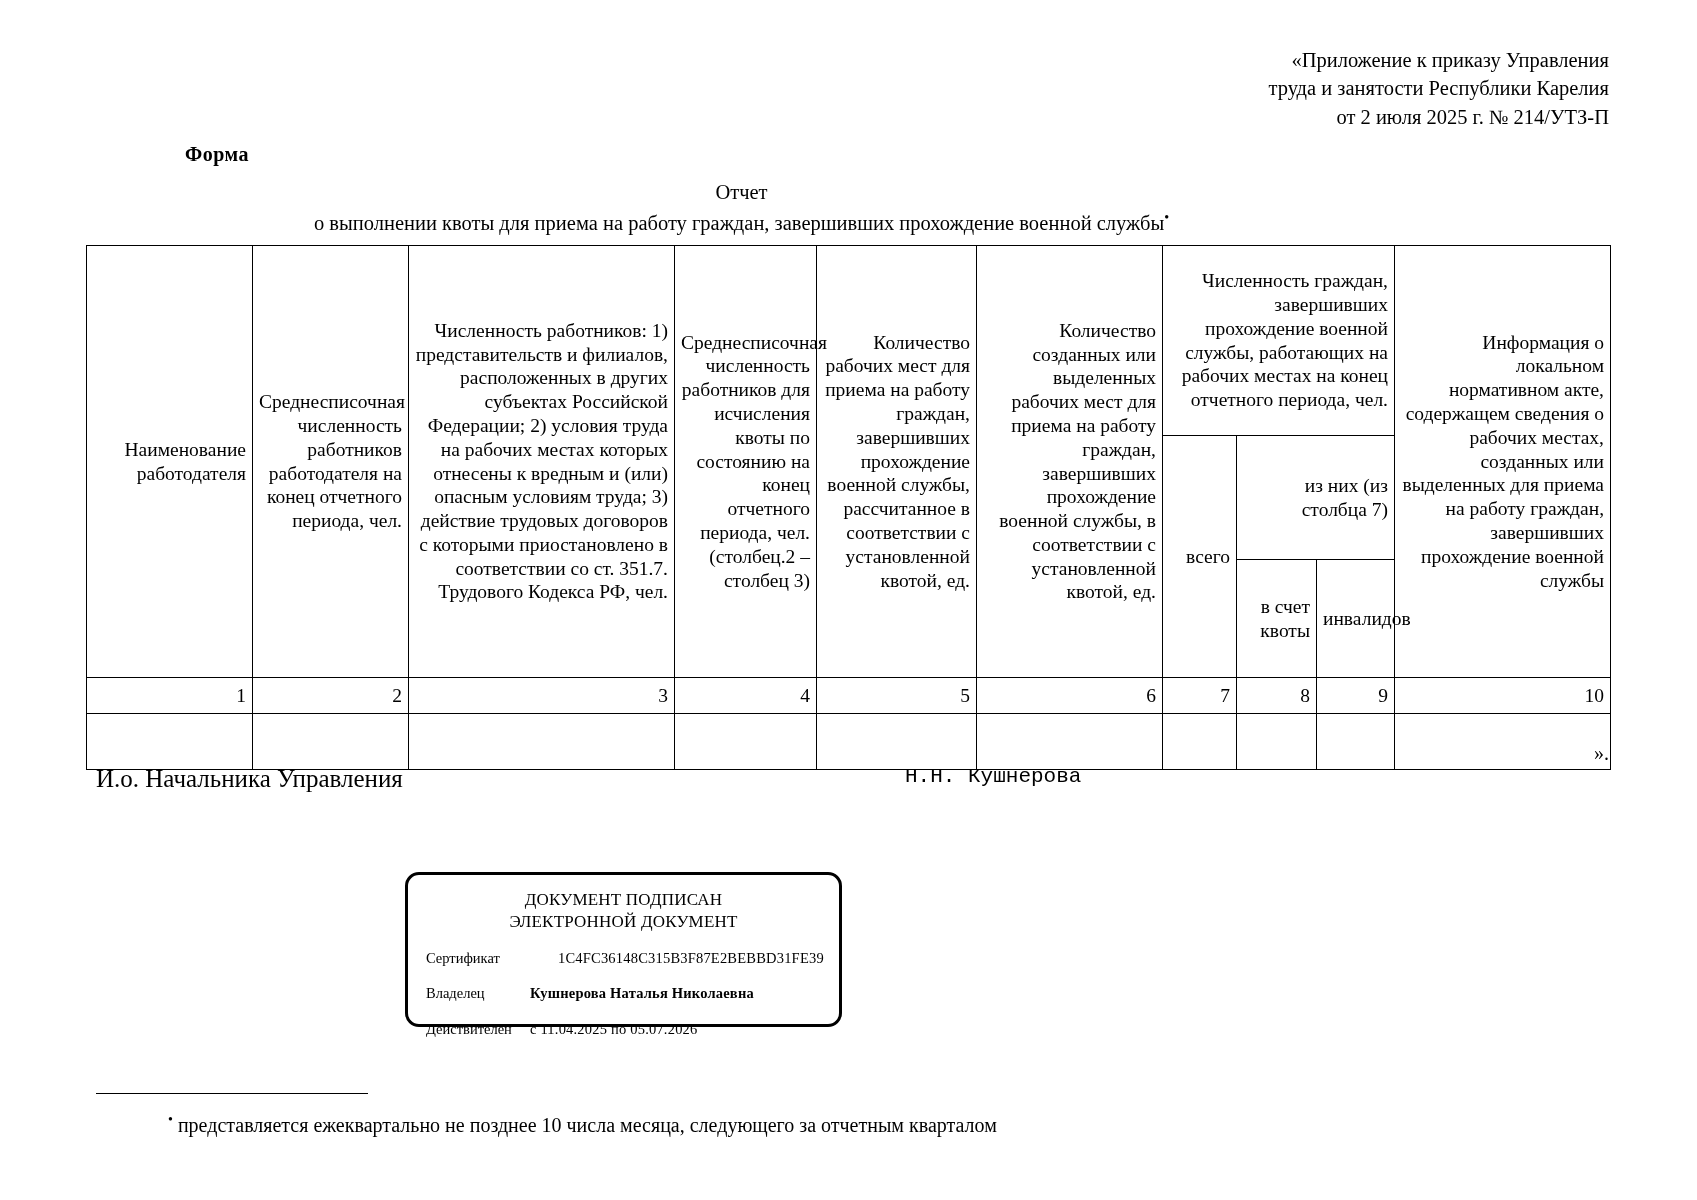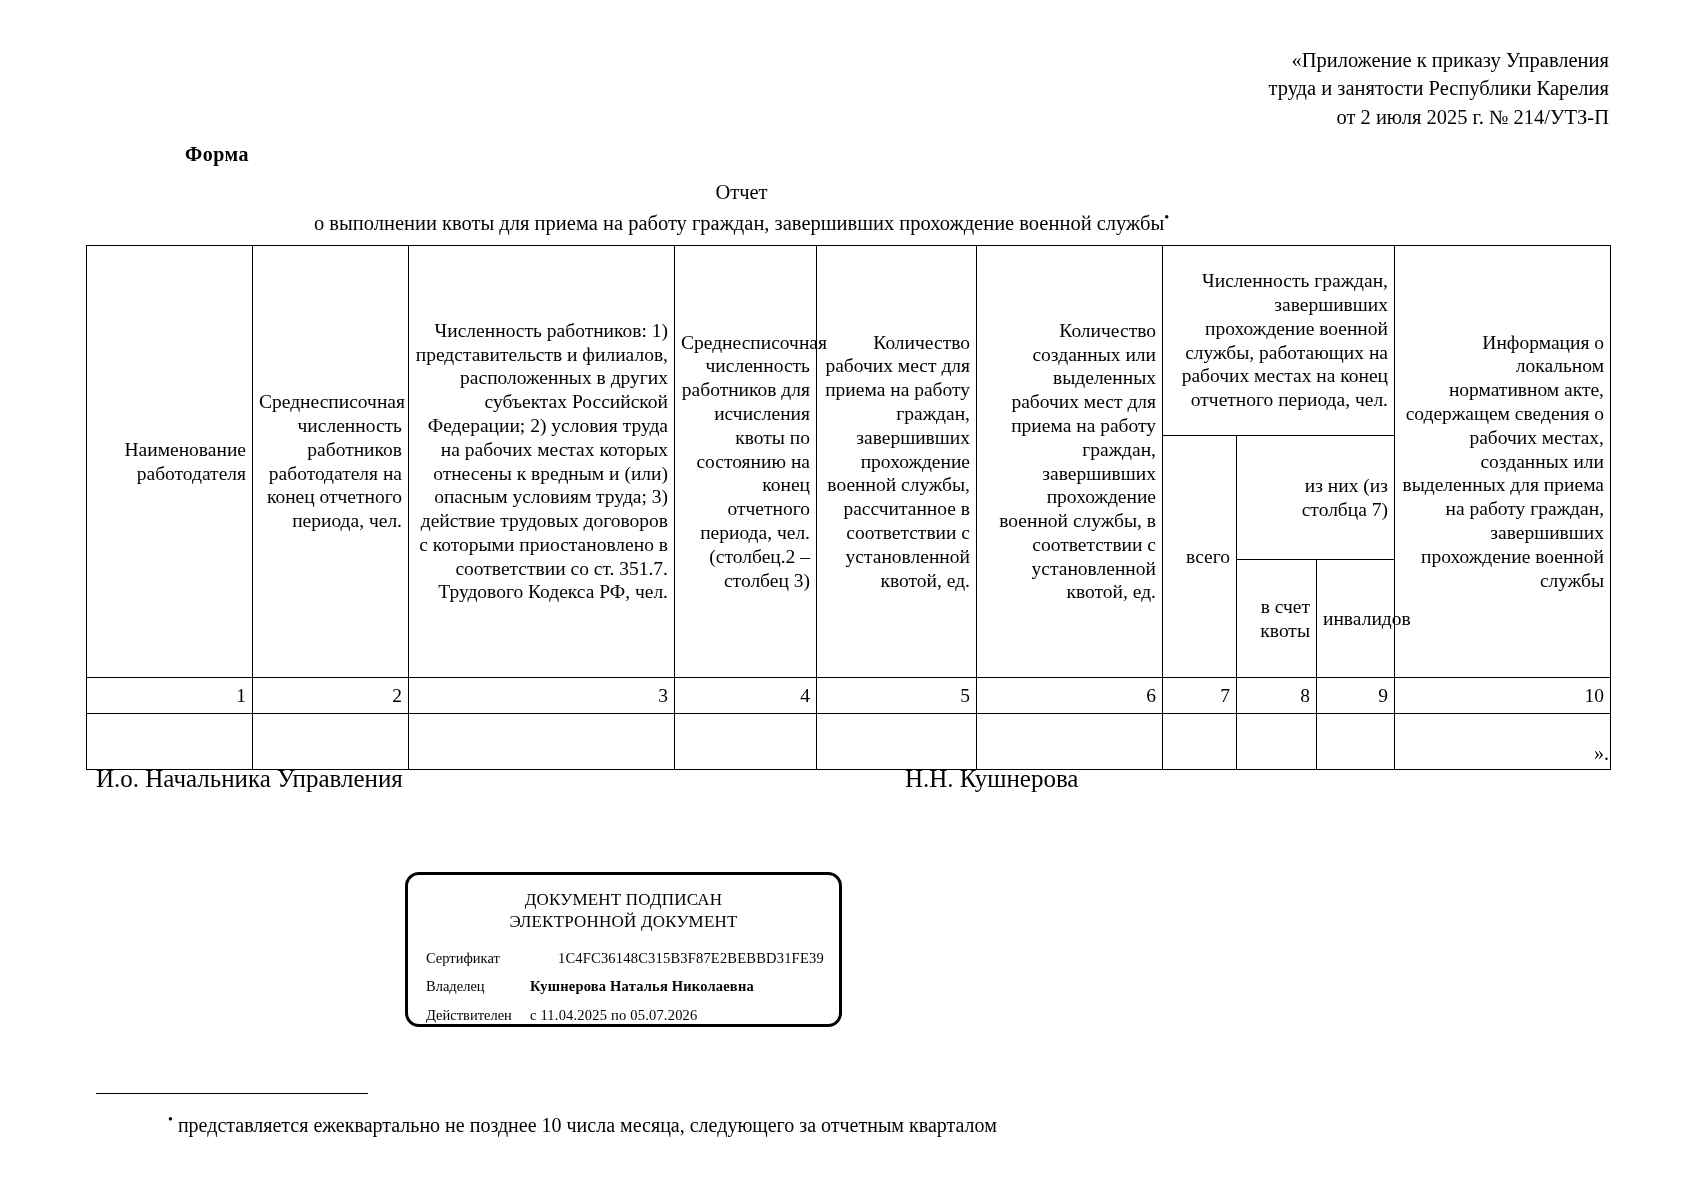--- a/index.html
+++ b/index.html
@@ -102,21 +102,22 @@
   .sign-left {
     position: absolute;
     top: 765px;
     left: 96px;
     font-size: 25px;
   }
   .sign-right {
     position: absolute;
     top: 765px;
     left: 905px;
-    font-size: 25px;
+    font-size: 21px;
+    font-family: Liberation Mono, monospace;
   }
 
   .stamp {
     position: absolute;
     top: 872px;
     left: 405px;
     width: 437px;
     height: 155px;
     border: 3px solid #000000;
     border-radius: 14px;
@@ -125,21 +126,21 @@
   }
   .stamp .stamp-title {
     text-align: center;
     font-size: 17px;
     line-height: 1.32;
     letter-spacing: 0.2px;
   }
   .stamp .row {
     display: flex;
     font-size: 14.5px;
-    margin-top: 11px;
+    margin-top: 18px;
     line-height: 1.2;
   }
   .stamp .row .lbl {
     width: 104px;
     flex: 0 0 104px;
   }
   .stamp .row .val {
     flex: 1;
     letter-spacing: 0.2px;
   }

